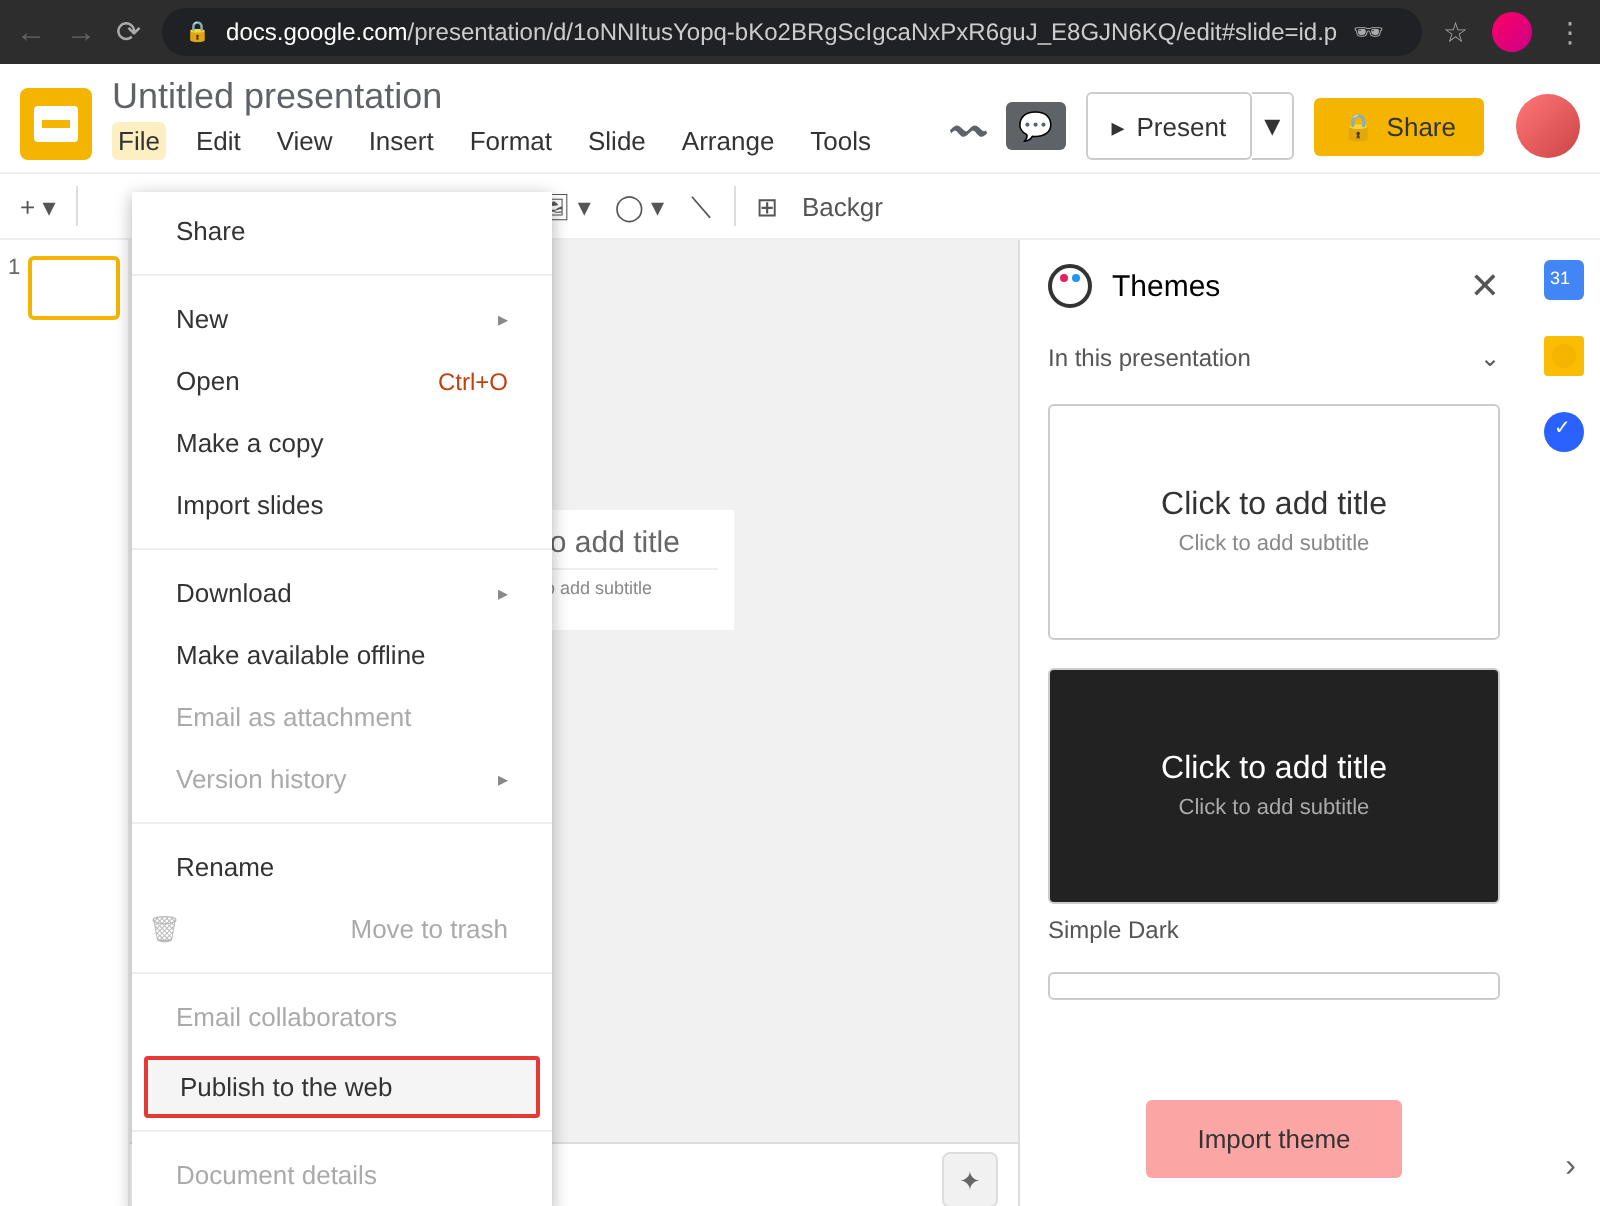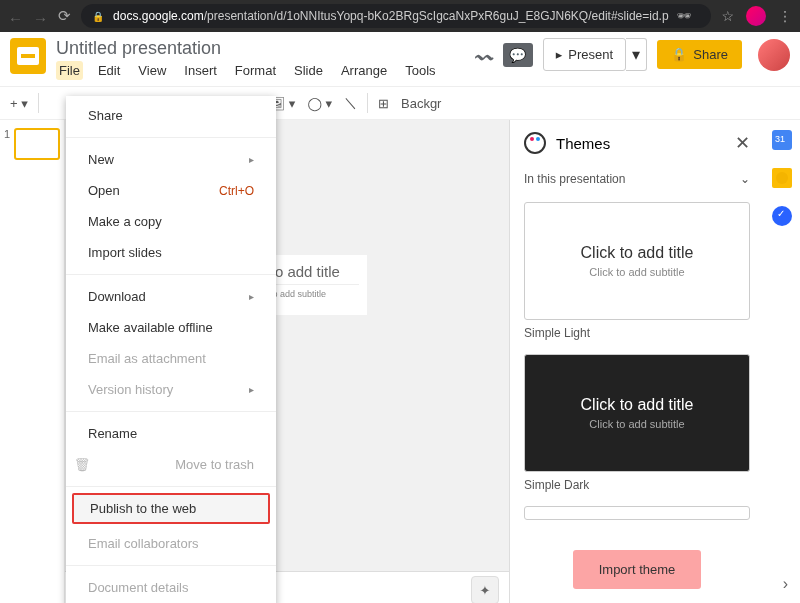--- a/index.html
+++ b/index.html
@@ -11,21 +11,21 @@
 .nav-icon.dim { color: #666; }
 .addr-container { flex: 1; height: 24px; background: #202124; border-radius: 12px; display: flex; align-items: center; padding: 0 12px; gap: 8px; color: #ccc; font-size: 12px; }
 .lock-icn { color: #aaa; font-size: 10px; }
 .addr-text { white-space: nowrap; overflow: hidden; }
 .addr-domain { color: #fff; }
 .star-icn { color: #aaa; }
 .browser-icons { display: flex; gap: 12px; align-items: center; color: #aaa; font-size: 14px; }
 .avatar-browser { width: 20px; height: 20px; border-radius: 50%; background: linear-gradient(135deg,#f06,#c08); }
 
 
-.app-header { display: flex; align-items: flex-start; padding: 6px 10px; height: 54px; }
+.app-header { display: flex; align-items: flex-end; padding: 6px 10px; height: 54px; }
 .slides-logo { width: 36px; height: 36px; background: #f4b400; border-radius: 4px; position: relative; margin-right: 10px; }
 .slides-logo::after { content:''; position:absolute; left:7px; top:9px; width:22px; height:18px; background:#fff; border-radius:2px; }
 .logo-bar { position:absolute; left:11px; top:16px; width:14px; height:4px; background:#f4b400; z-index:1; }
 .title-area { flex: 1; }
 .doc-title { font-size: 18px; color: #5f6368; }
 .menu-bar { display: flex; gap: 12px; font-size: 13px; color: #333; margin-top: 2px; }
 .menu-item { cursor: pointer; padding: 2px 3px; }
 .menu-item.active { background: #feefc3; border-radius: 3px; }
 .header-actions { display: flex; gap: 10px; align-items: center; }
 .header-icn { color: #5f6368; font-size: 18px; cursor: pointer; }
@@ -201,21 +201,20 @@
     <div class="themes-subhead">
       <span>In this presentation</span>
       <span>⌄</span>
     </div>
     <div class="themes-list">
       <div class="theme-card">
         <div class="theme-preview">
           <div class="tp-title">Click to add title</div>
           <div class="tp-sub">Click to add subtitle</div>
         </div>
-        <div class="theme-label">Simple Light</div>
       </div>
       <div class="theme-card">
         <div class="theme-preview dark">
           <div class="tp-title">Click to add title</div>
           <div class="tp-sub">Click to add subtitle</div>
         </div>
         <div class="theme-label">Simple Dark</div>
       </div>
       <div class="theme-card small">
         <div class="theme-preview"></div>
@@ -268,23 +267,23 @@
     </div>
   <div class="fm-sep"></div>
   <div class="fm-item">
       <span>Rename</span>
     </div>
   <div class="fm-item disabled fm-trash">
       <span class="trash-icn">🗑</span>
       <span>Move to trash</span>
     </div>
   <div class="fm-sep"></div>
+  <div class="fm-item disabled">
+      <span>Email collaborators</span>
+    </div>
   <div class="fm-item highlighted">
       <span>Publish to the web</span>
     </div>
-  <div class="fm-item disabled">
-      <span>Email collaborators</span>
-    </div>
   <div class="fm-sep"></div>
   <div class="fm-item disabled">
       <span>Document details</span>
     </div>
 </div>
 
 </body></html>

